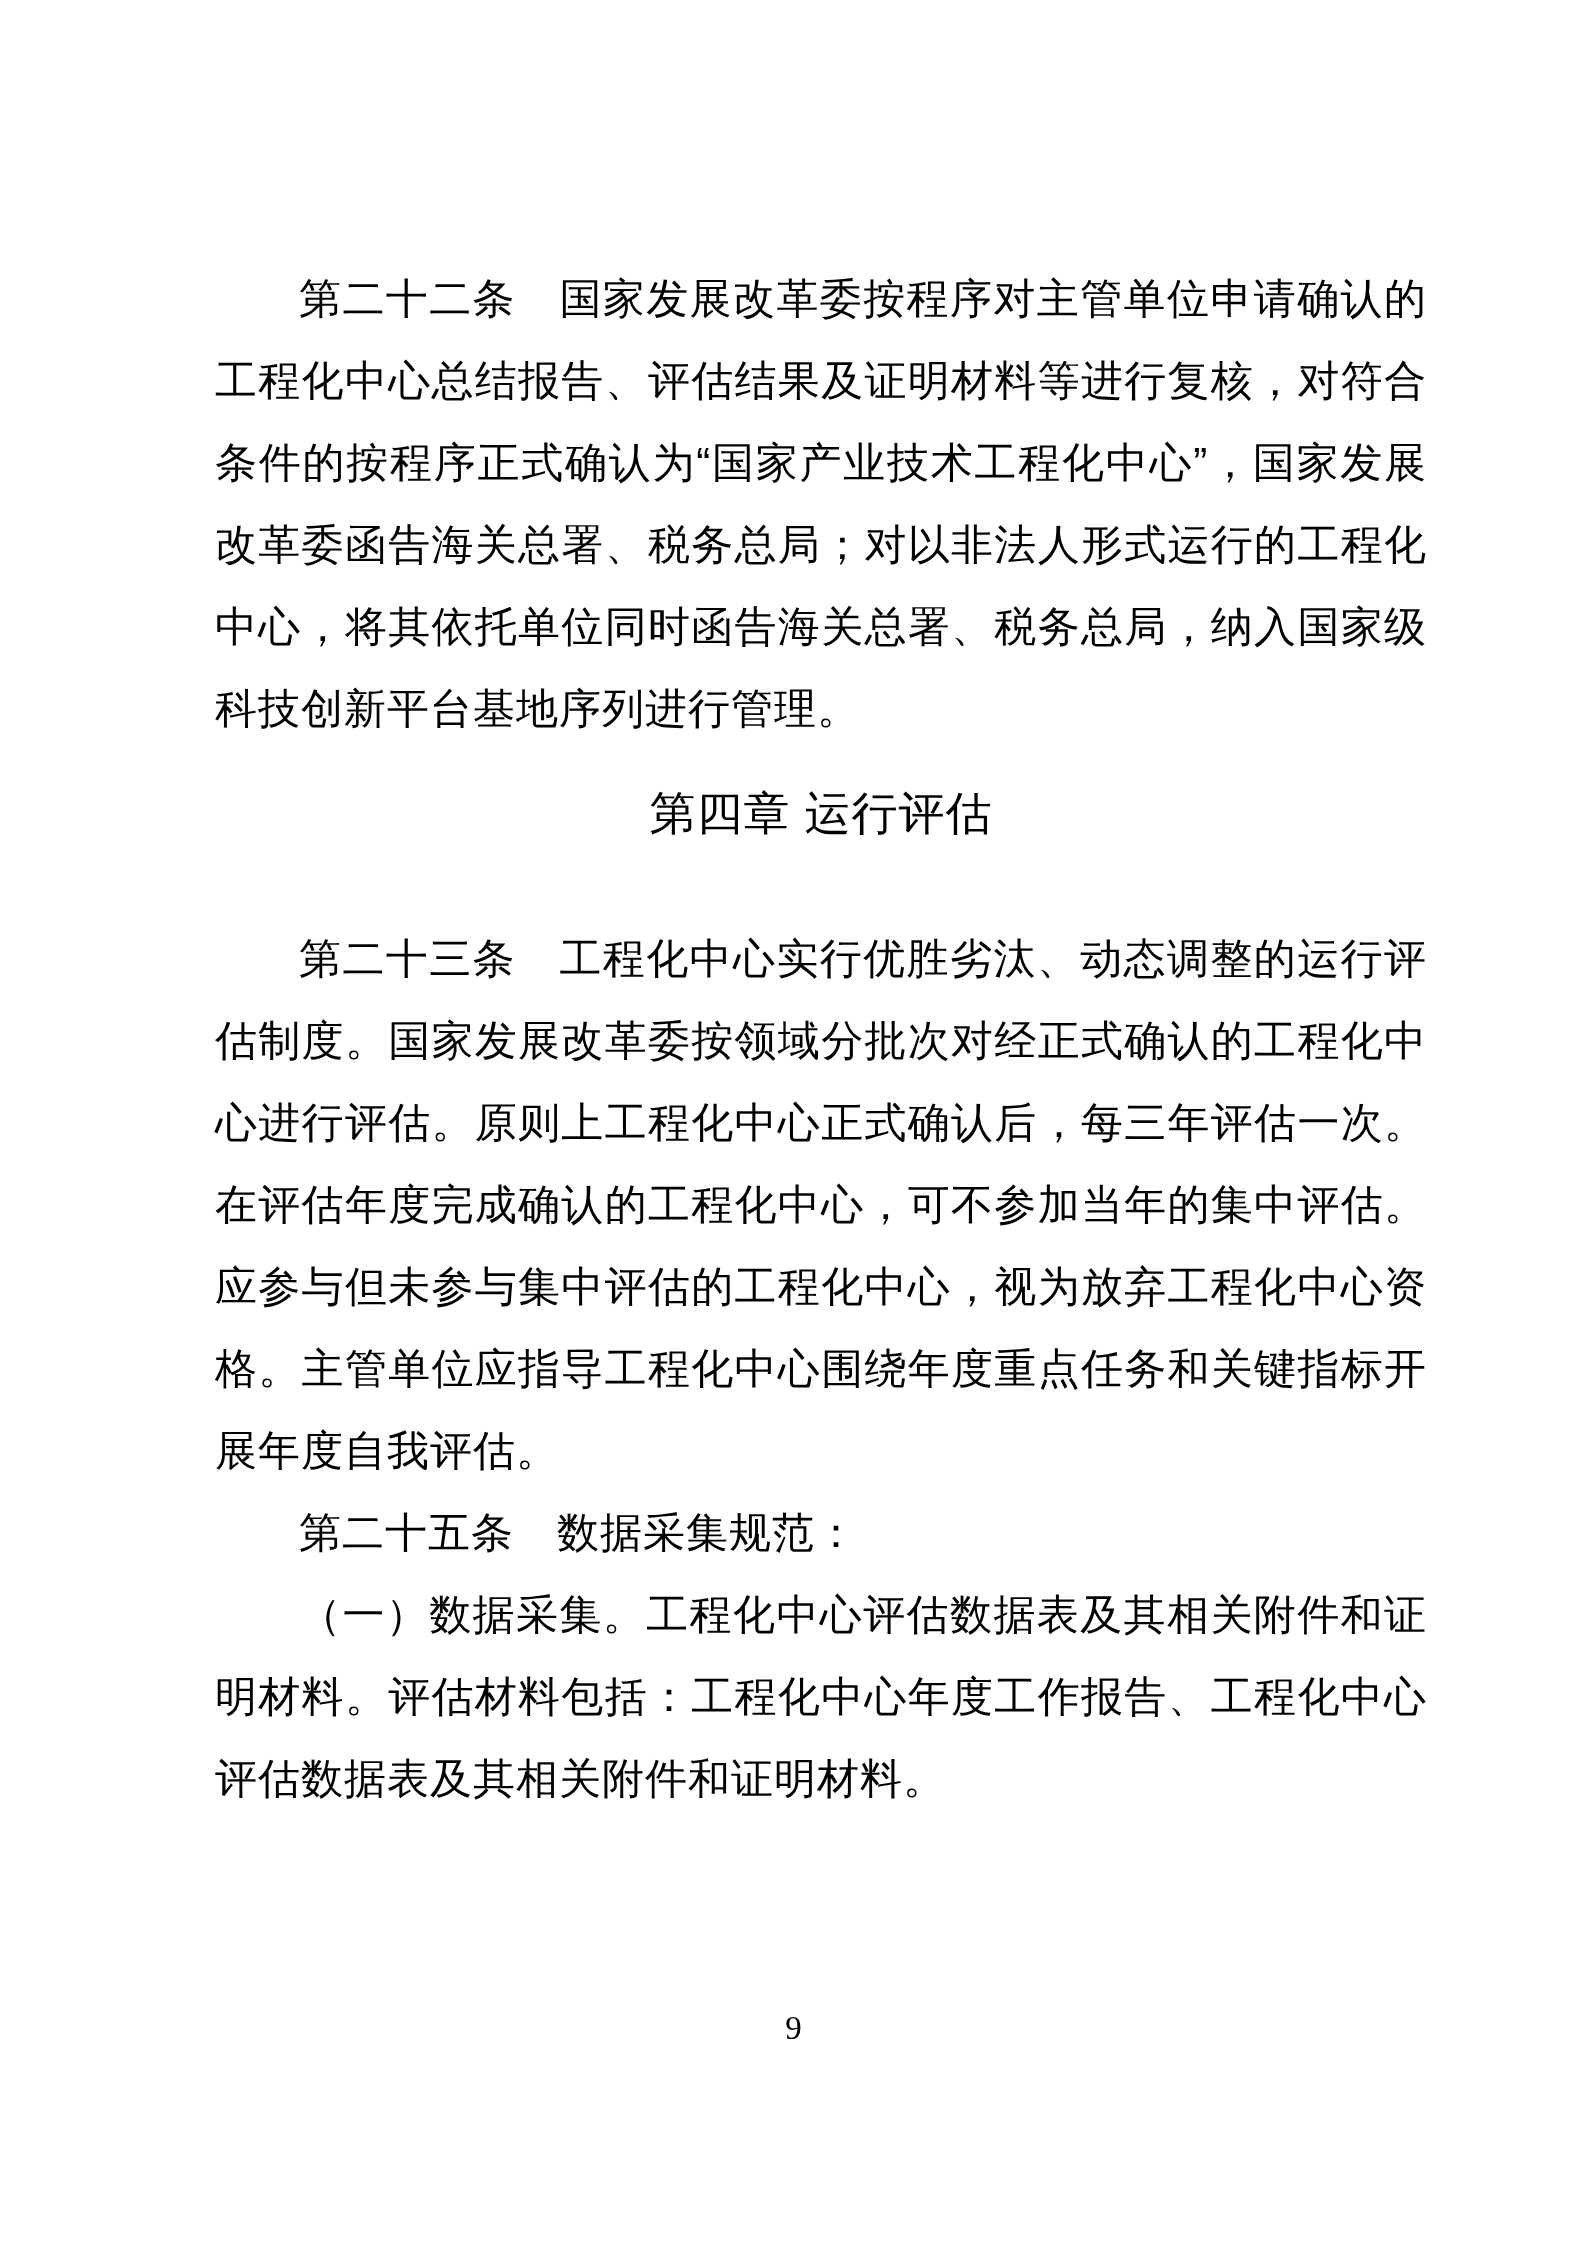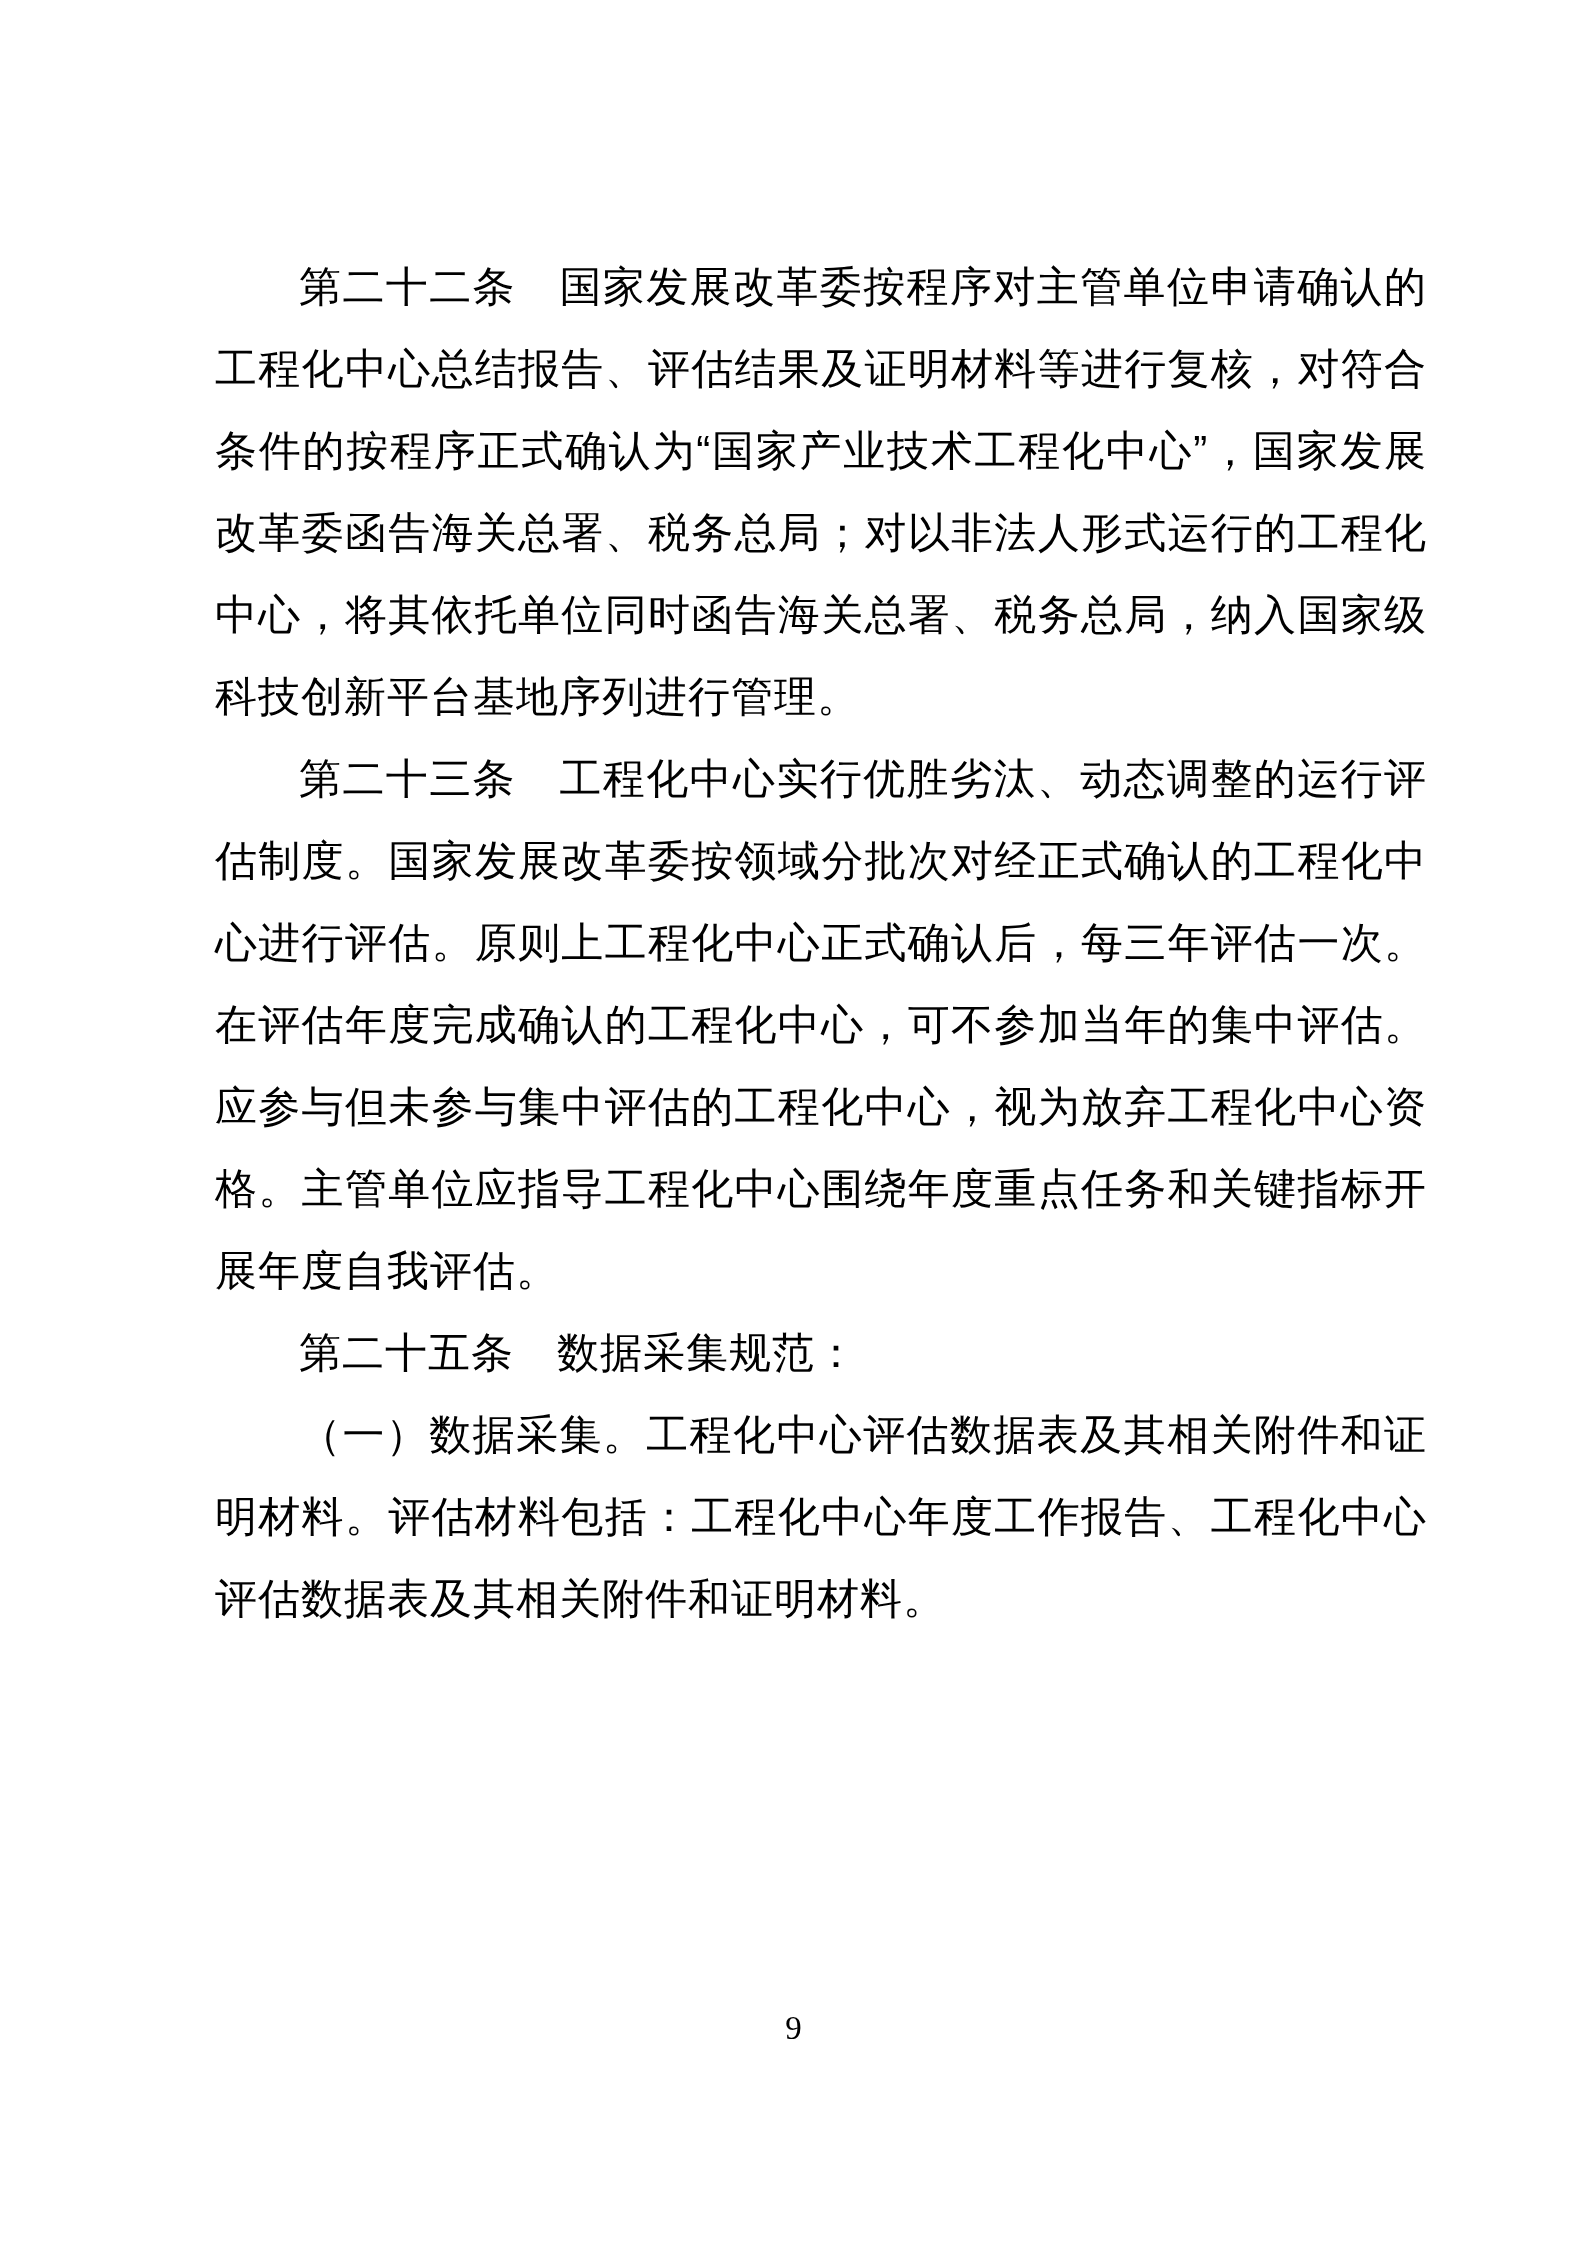--- a/index.html
+++ b/index.html
@@ -11,21 +11,21 @@
     position: relative;
     width: 1587px;
     height: 2245px;
     background: #ffffff;
     color: #000000;
     font-family: "Liberation Sans", sans-serif;
     overflow: hidden;
   }
   .content {
     position: absolute;
-    top: 246px;
+    top: 258px;
     left: 215px;
     width: 1212px;
     font-size: 42px;
     line-height: 82px;
     text-align: justify;
     letter-spacing: 1px;
     color: #000000;
   }
   .content p {
     margin: 0;
@@ -51,18 +51,19 @@
     line-height: 40px;
     color: #000000;
   }
 </style>
 </head>
 <body>
 
 <div class="page">
   <div class="content">
     <p>第二十二条　国家发展改革委按程序对主管单位申请确认的工程化中心总结报告、评估结果及证明材料等进行复核，对符合条件的按程序正式确认为“国家产业技术工程化中心”，国家发展改革委函告海关总署、税务总局；对以非法人形式运行的工程化中心，将其依托单位同时函告海关总署、税务总局，纳入国家级科技创新平台基地序列进行管理。</p>
+    <h2 class="chapter-heading">第四章 运行评估</h2>
     <p>第二十三条　工程化中心实行优胜劣汰、动态调整的运行评估制度。国家发展改革委按领域分批次对经正式确认的工程化中心进行评估。原则上工程化中心正式确认后，每三年评估一次。在评估年度完成确认的工程化中心，可不参加当年的集中评估。应参与但未参与集中评估的工程化中心，视为放弃工程化中心资格。主管单位应指导工程化中心围绕年度重点任务和关键指标开展年度自我评估。</p>
     <p>第二十五条　数据采集规范：</p>
     <p>（一）数据采集。工程化中心评估数据表及其相关附件和证明材料。评估材料包括：工程化中心年度工作报告、工程化中心评估数据表及其相关附件和证明材料。</p>
   </div>
   <div class="page-number">9</div>
 </div>
 
 </body></html>

